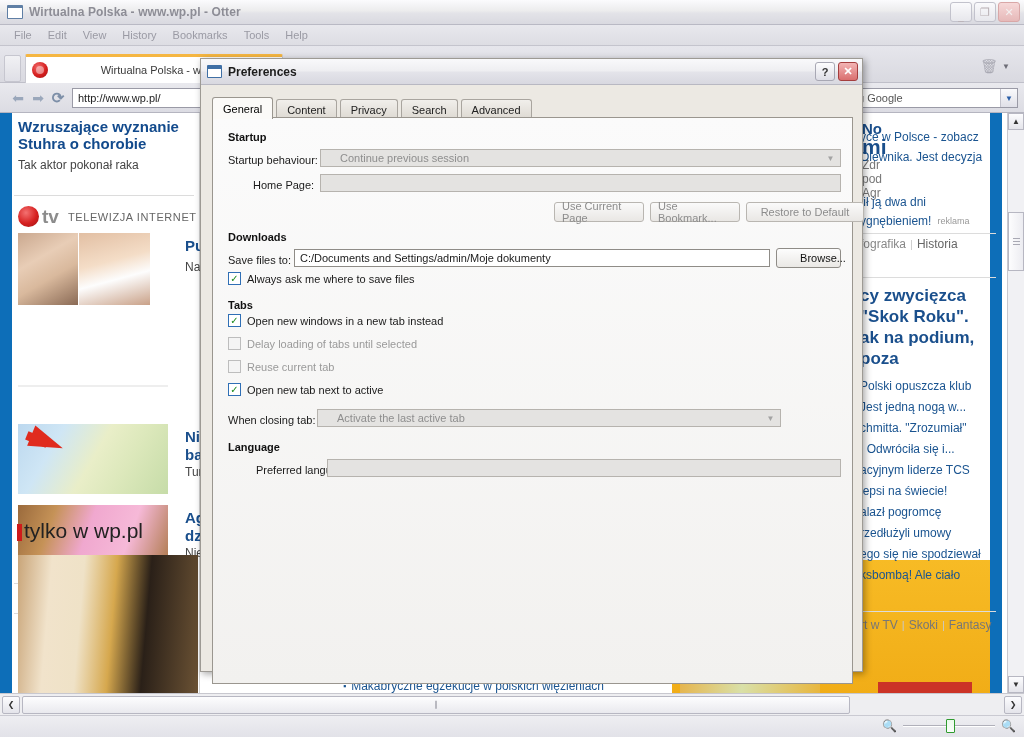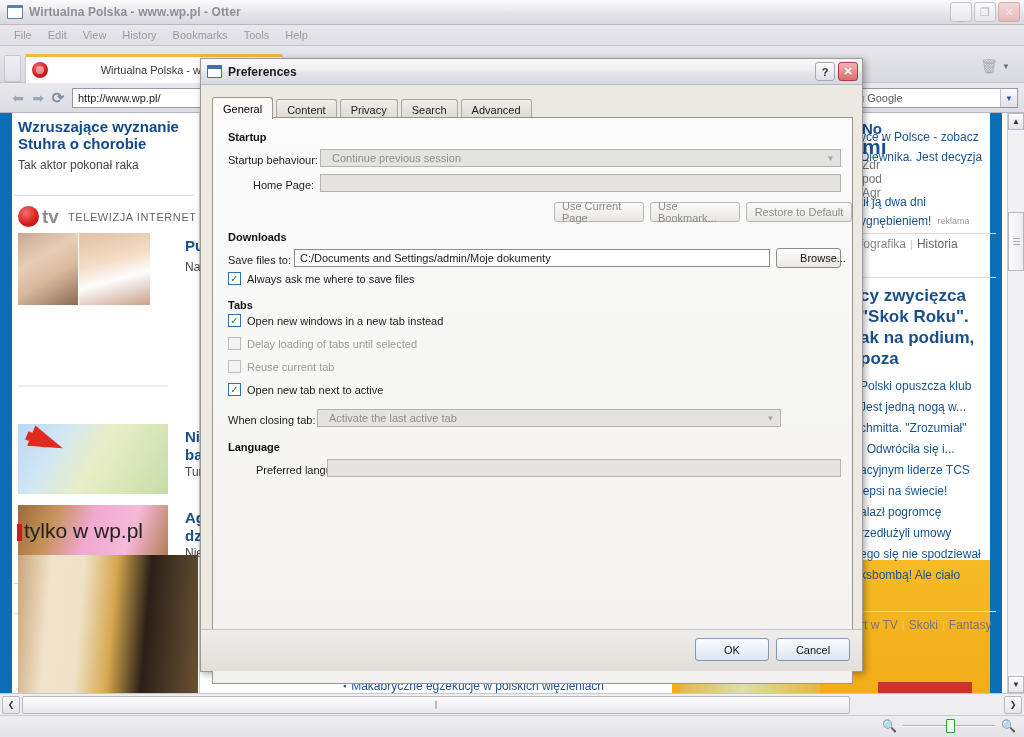--- a/index.html
+++ b/index.html
@@ -300,21 +300,21 @@
     border: 1px solid #9a968f;
   }
   .section-h {
     position: absolute; font-size: 11px; font-weight: bold; color: #111;
   }
   .flabel { position: absolute; font-size: 11px; color: #1a1a1a; }
   .combo {
     position: absolute; height: 18px;
     background: #e4e3e1; border: 1px solid #b6b3ae;
     display: flex; align-items: center;
-    font-size: 11px; color: #8e8e8e; padding-left: 11px;
+    font-size: 11px; color: #8e8e8e; padding-left: 19px;
   }
   .combo .arrow {
     position: absolute; right: 2px; top: 2px; width: 15px; height: 13px;
     display: flex; align-items: center; justify-content: center;
     font-size: 8px; color: #a3a3a3;
   }
   .textinput {
     position: absolute; height: 18px;
     background: #e4e3e1; border: 1px solid #b6b3ae;
     font-size: 11px; color: #333; padding: 2px 5px; line-height: 13px;
@@ -598,21 +598,21 @@
       <div class="combo" style="left:107px; top:31px; width:521px;">
         <span>Continue previous session</span>
         <span class="arrow">▼</span>
       </div>
 
       <div class="flabel" style="left:15px; top:61px;padding-left:25px;">Home Page:</div>
       <div class="textinput" style="left:107px; top:56px; width:521px;" placeholder=""></div>
 
       <div class="btn" style="left:341px; top:84px; width:90px;">Use Current Page</div>
       <div class="btn" style="left:437px; top:84px; width:90px;">Use Bookmark...</div>
-      <div class="btn" style="left:533px; top:84px; width:106px;">Restore to Default</div>
+      <div class="btn" style="left:533px; top:84px; width:118px;">Restore to Default</div>
 
       <div class="section-h" style="left:15px; top:113px;">Downloads</div>
       <div class="flabel" style="left:15px; top:136px;">Save files to:</div>
       <div class="textinput white" style="left:81px; top:131px; width:476px;">C:/Documents and Settings/admin/Moje dokumenty</div>
       <div class="btn enabled" style="left:563px; top:130px; width:65px;">Browse...</div>
 
       <div class="chkrow" style="left:15px; top:154px;">
         <span class="chk">✓</span>
         <span class="chklbl">Always ask me where to save files</span>
       </div>
@@ -640,19 +640,15 @@
       <div class="combo" style="left:104px; top:291px; width:464px;">
         <span>Activate the last active tab</span>
         <span class="arrow">▼</span>
       </div>
 
       <div class="section-h" style="left:15px; top:323px;">Language</div>
       <div class="flabel" style="left:15px; top:346px;padding-left:28px;">Preferred language:</div>
       <div class="textinput" style="left:114px; top:341px; width:514px;" placeholder=""></div>
     </div>
 
-    <div id="dfooter">
-      <div class="fbtn" style="left:494px;">OK</div>
-      <div class="fbtn" style="left:575px;">Cancel</div>
-    </div>
   </div>
 
 </div>
 
 </body></html>

